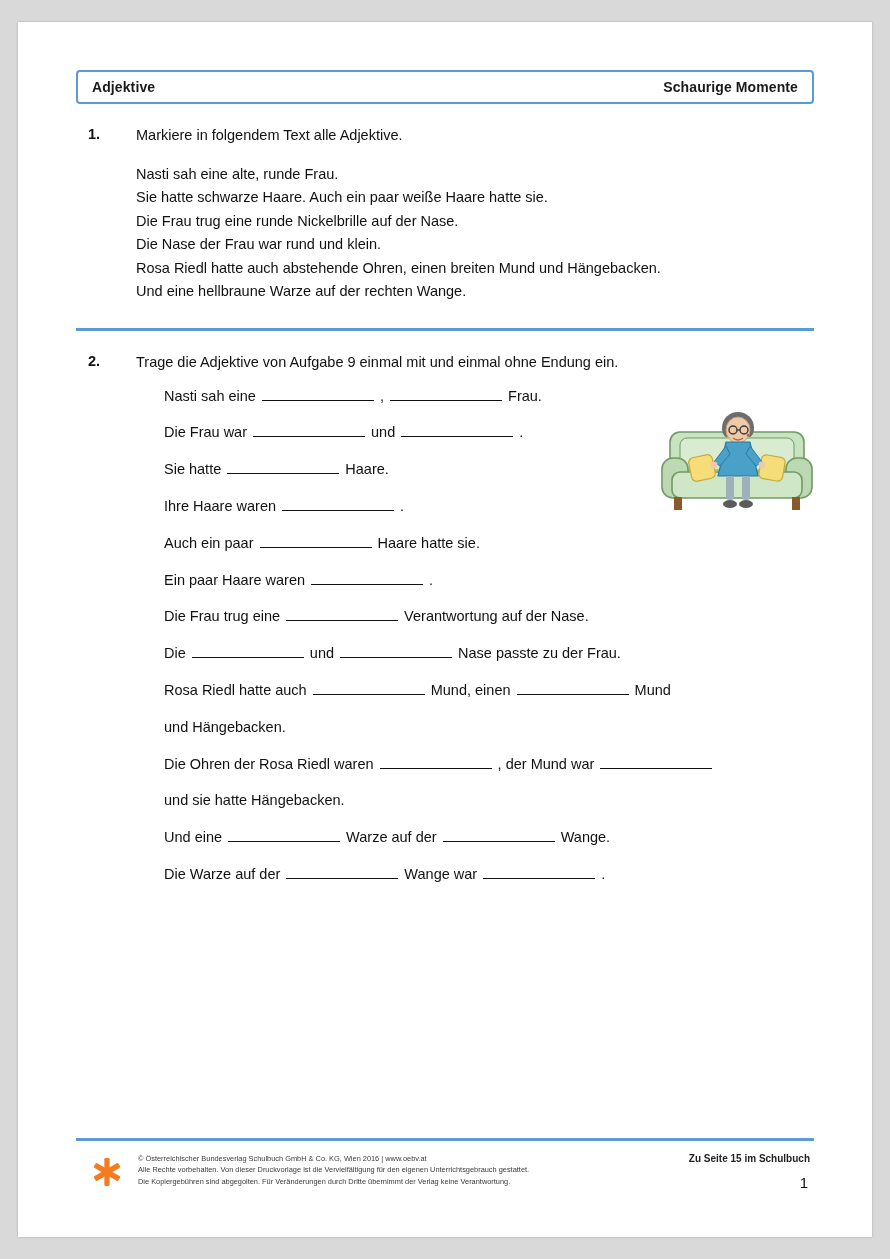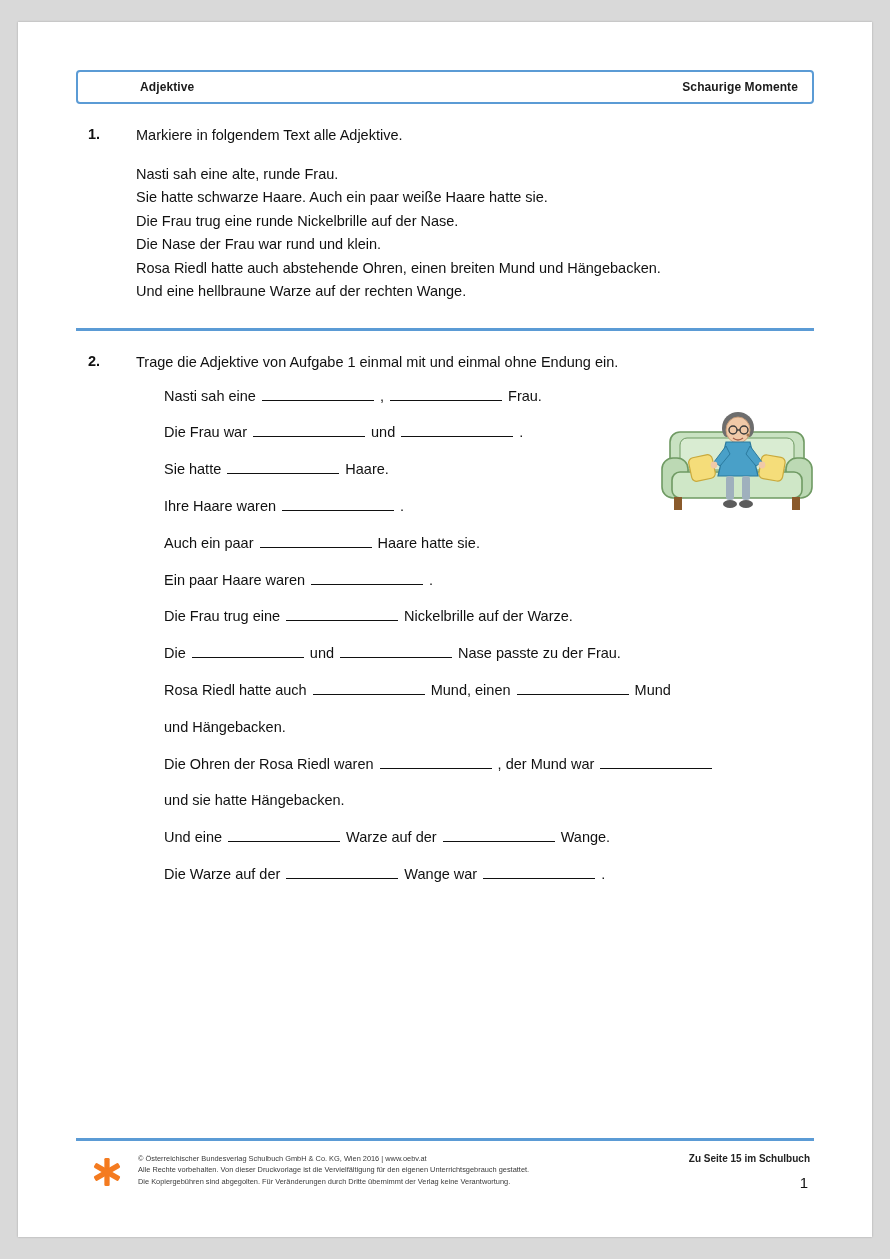--- a/index.html
+++ b/index.html
@@ -30,25 +30,24 @@
   .header-bar {
     border: 2px solid #5b9bd5;
     border-radius: 4px;
     height: 34px;
     display: flex;
     align-items: center;
     justify-content: space-between;
     padding: 0 14px;
   }
   .header-title, .header-topic {
-    font-size: 12px;
+    font-size: 14px;
     font-weight: bold;
     color: #1a1a1a;
     letter-spacing: 0.1px;
-    margin-left: 48px;
   }
   
   .task {
     margin-top: 22px;
     display: flex;
   }
   .task-num {
     width: 60px;
     flex: 0 0 60px;
     font-size: 14.5px;
@@ -173,21 +172,21 @@
           <div class="line">Und eine hellbraune Warze auf der rechten Wange.</div>
         </div>
       </div>
     </div>
 
     <div class="divider"></div>
 
     <div class="task">
       <div class="task-num">2.</div>
       <div class="task-body">
-        <div class="task-instruction">Trage die Adjektive von Aufgabe 1 einmal mit und einmal ohne Endung ein.</div>
+        <div class="task-instruction">Trage die Adjektive von Aufgabe 9 einmal mit und einmal ohne Endung ein.</div>
 
         <div class="fill-list">
 
           <div class="illustration">
             <svg viewBox="0 0 162 132" width="162" height="132">
 
               <rect x="14" y="38" width="134" height="44" rx="10" fill="#c9e2c2" stroke="#6f9a63" stroke-width="1.6"></rect>
               <rect x="24" y="44" width="114" height="32" rx="7" fill="#d9ecd2" stroke="#6f9a63" stroke-width="1"></rect>
 
               <rect x="6" y="64" width="26" height="40" rx="11" fill="#bcd9b4" stroke="#6f9a63" stroke-width="1.6"></rect>
@@ -237,21 +236,21 @@
           <div class="fill-row"><span>Die Frau war </span><span class="blank"></span><span> und </span><span class="blank"></span><span> .</span></div>
 
           <div class="fill-row"><span>Sie hatte </span><span class="blank"></span><span> Haare.</span></div>
 
           <div class="fill-row"><span>Ihre Haare waren </span><span class="blank"></span><span> .</span></div>
 
           <div class="fill-row"><span>Auch ein paar </span><span class="blank"></span><span> Haare hatte sie.</span></div>
 
           <div class="fill-row"><span>Ein paar Haare waren </span><span class="blank"></span><span> .</span></div>
 
-          <div class="fill-row"><span>Die Frau trug eine </span><span class="blank"></span><span> Nickelbrille auf der Warze.</span></div>
+          <div class="fill-row"><span>Die Frau trug eine </span><span class="blank"></span><span> Verantwortung auf der Nase.</span></div>
 
 
 
           <div class="fill-row"><span>Die </span><span class="blank"></span><span> und </span><span class="blank"></span><span> Nase passte zu der Frau.</span></div>
 
           <div class="fill-row"><span>Rosa Riedl hatte auch </span><span class="blank"></span><span> Mund, einen </span><span class="blank"></span><span> Mund</span></div>
 
           <div class="fill-row"><span>und Hängebacken.</span></div>
 
           <div class="fill-row"><span>Die Ohren der Rosa Riedl waren </span><span class="blank"></span><span> , der Mund war </span><span class="blank"></span><span></span></div>

